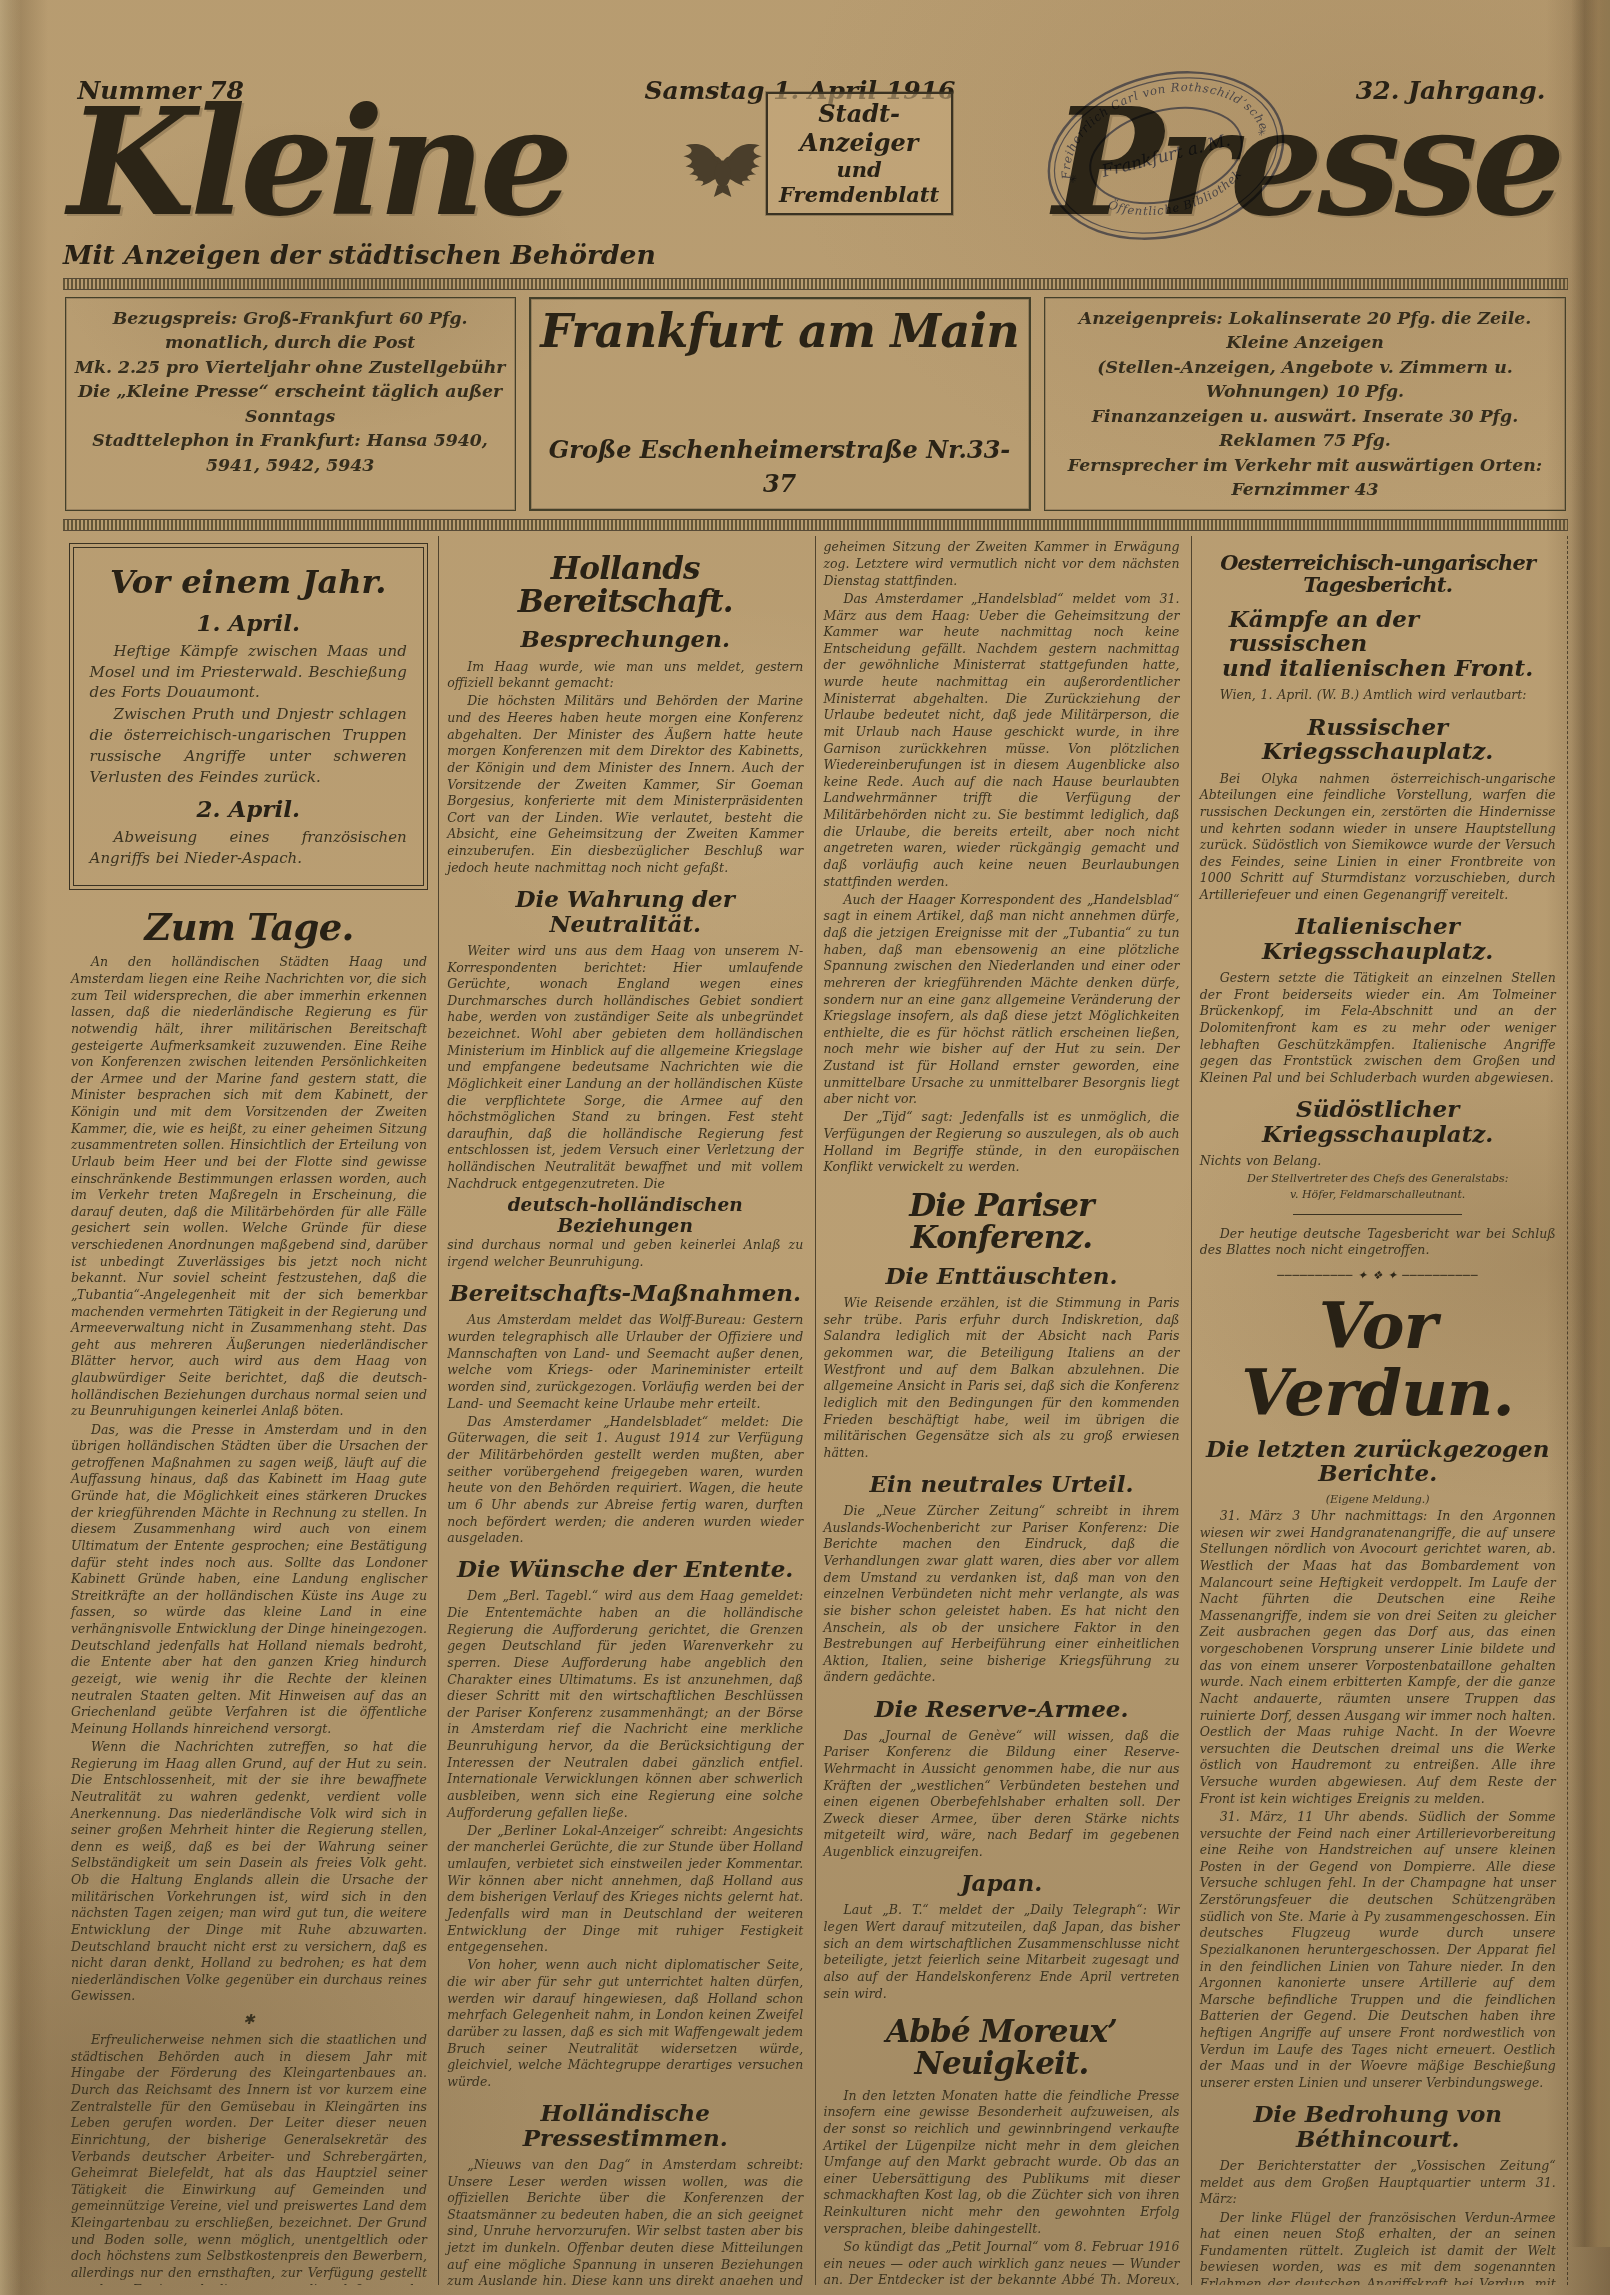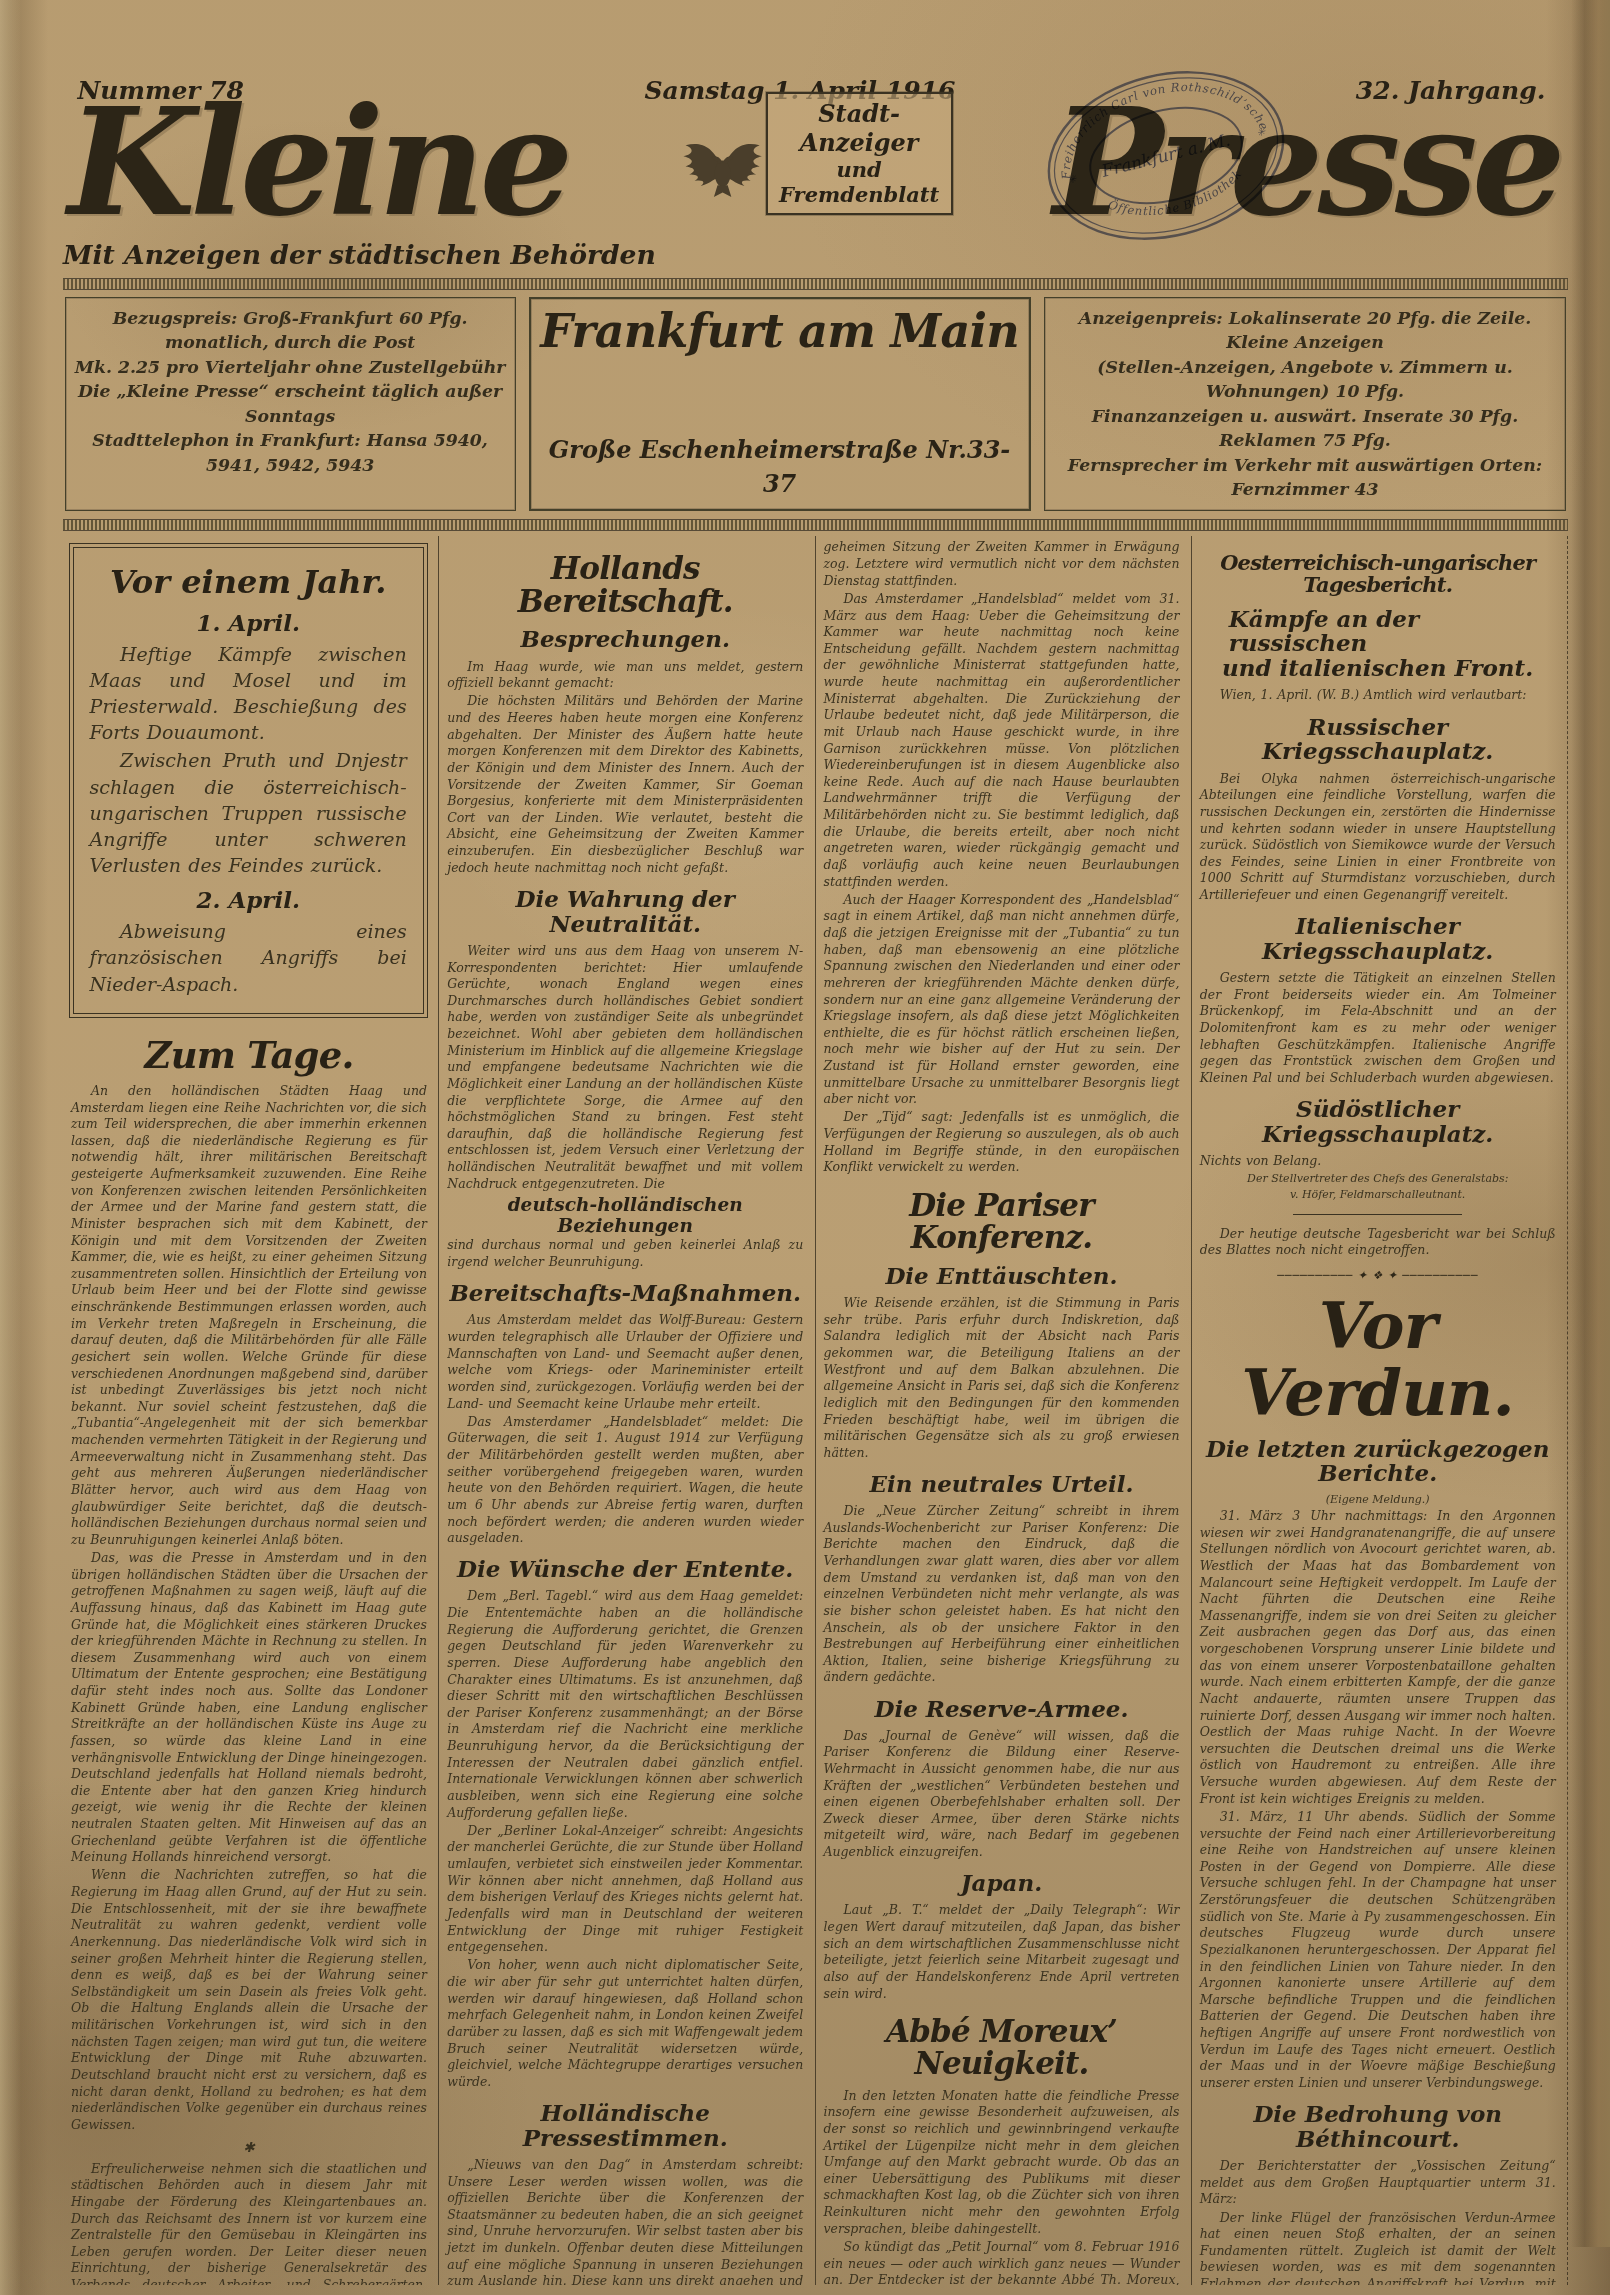--- a/index.html
+++ b/index.html
@@ -73,21 +73,21 @@
   .b-h1.xs{font-size:21px;}
   .b-h2{font-weight:700;text-align:center;font-size:23px;margin:10.5px 0 6.4px;color:var(--hink);line-height:1.08;}
   .b-h2.al{text-align:left;padding-left:29px;margin-bottom:0;}
   .b-h2.ar{text-align:right;padding-right:22.5px;margin-top:0;}
   .b-h2s{font-weight:700;text-align:center;font-size:18.5px;margin:1.6px 0;color:var(--hink);}
   .b-rule{width:169px;border-top:1.6px solid var(--line);margin:13px auto 11.3px;}
   .b-star{text-align:center;font-size:13.7px;margin:5.6px 0;color:var(--ink);}
   .b-deco{text-align:center;font-size:11.3px;letter-spacing:0.8px;color:#2f2819;margin:9.7px 0;}
   .b-box{border:1.6px solid var(--line);outline:0.8px solid var(--line);outline-offset:3.2px;
     padding:13px 16px 14.5px;margin:8px 3.2px 22.5px 1.6px;}
-  .b-box .b-p{font-size:19px;line-height:1.38;}
+  .b-box .b-p{font-size:15px;line-height:1.38;}
   .b-bt{font-weight:700;text-align:center;font-size:32px;color:var(--hink);margin:1.6px 0 4.8px;}
   .b-bs{font-weight:700;text-align:center;font-size:23px;color:var(--hink);margin:8px 0 4.8px;}
 </style>
 </head>
 <body>
 
 <div class="sheet">
   <div class="paper">
 
     <div class="topline">

